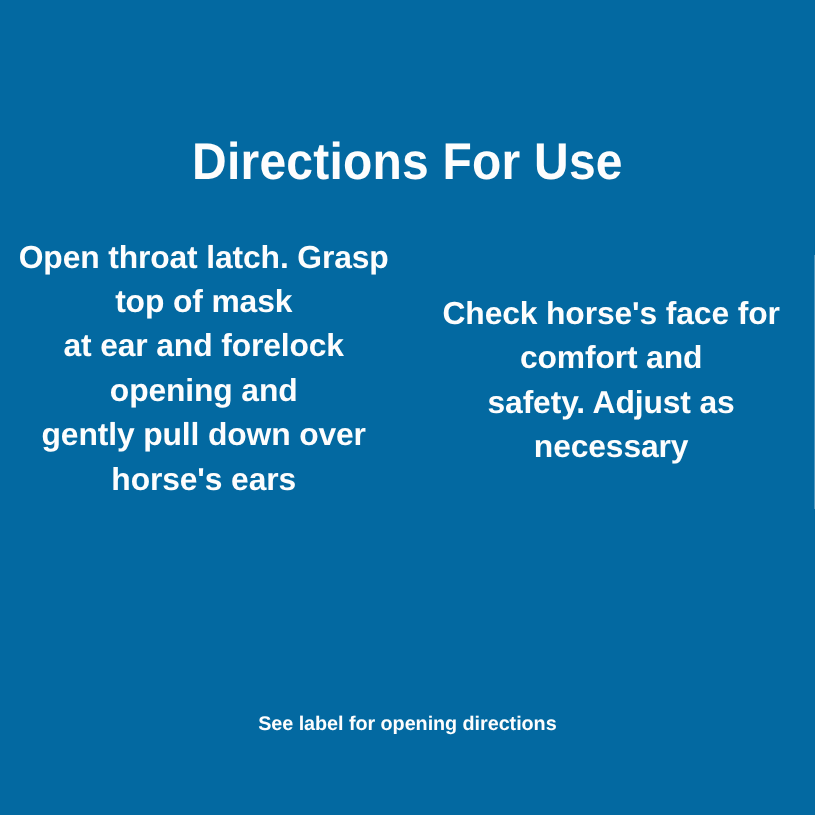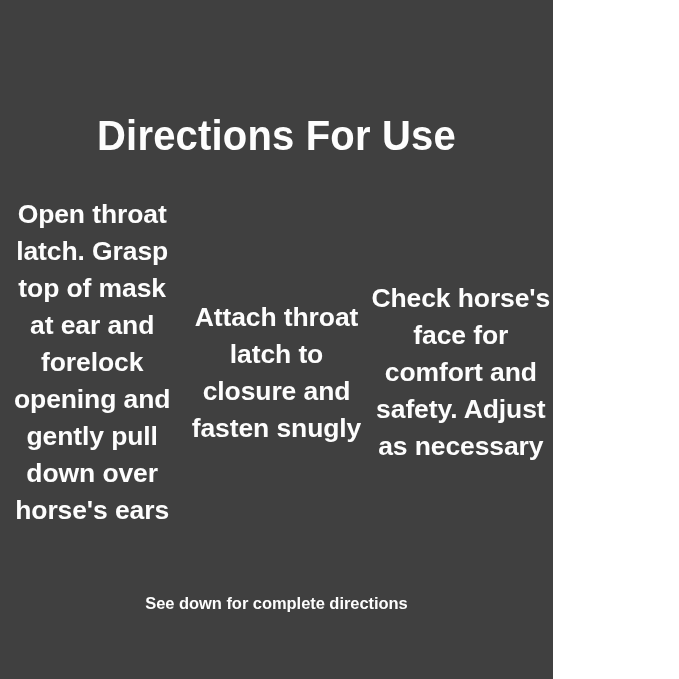--- a/index.html
+++ b/index.html
@@ -6,23 +6,23 @@
     margin: 0;
     padding: 0;
   }
   body {
     background: #ffffff;
     font-family: "Liberation Sans", sans-serif;
   }
 
   .panel {
     position: relative;
-    width: 553px;
+    width: 679px;
     height: 679px;
-    background: #404040;
+    background: #0369a1;
     overflow: hidden;
     box-sizing: border-box;
     display: flex;
     flex-direction: column;
     align-items: center;
   }
 
   .panel-title {
     margin: 0;
     padding: 0;
@@ -90,21 +90,19 @@
 <body>
 
 <div class="panel">
 
   <h1 class="panel-title">Directions For Use</h1>
 
   <div class="instructions">
     <p class="instruction-step">Open throat latch. Grasp top of mask
 at ear and forelock opening and
 gently pull down over horse's ears</p>
-    <p class="instruction-step">Attach throat latch to closure and
-fasten snugly</p>
     <p class="instruction-step">Check horse's face for comfort and
 safety. Adjust as necessary</p>
   </div>
 
-  <p class="footnote">See down for complete directions</p>
+  <p class="footnote">See label for opening directions</p>
 
 </div>
 
 </body></html>

